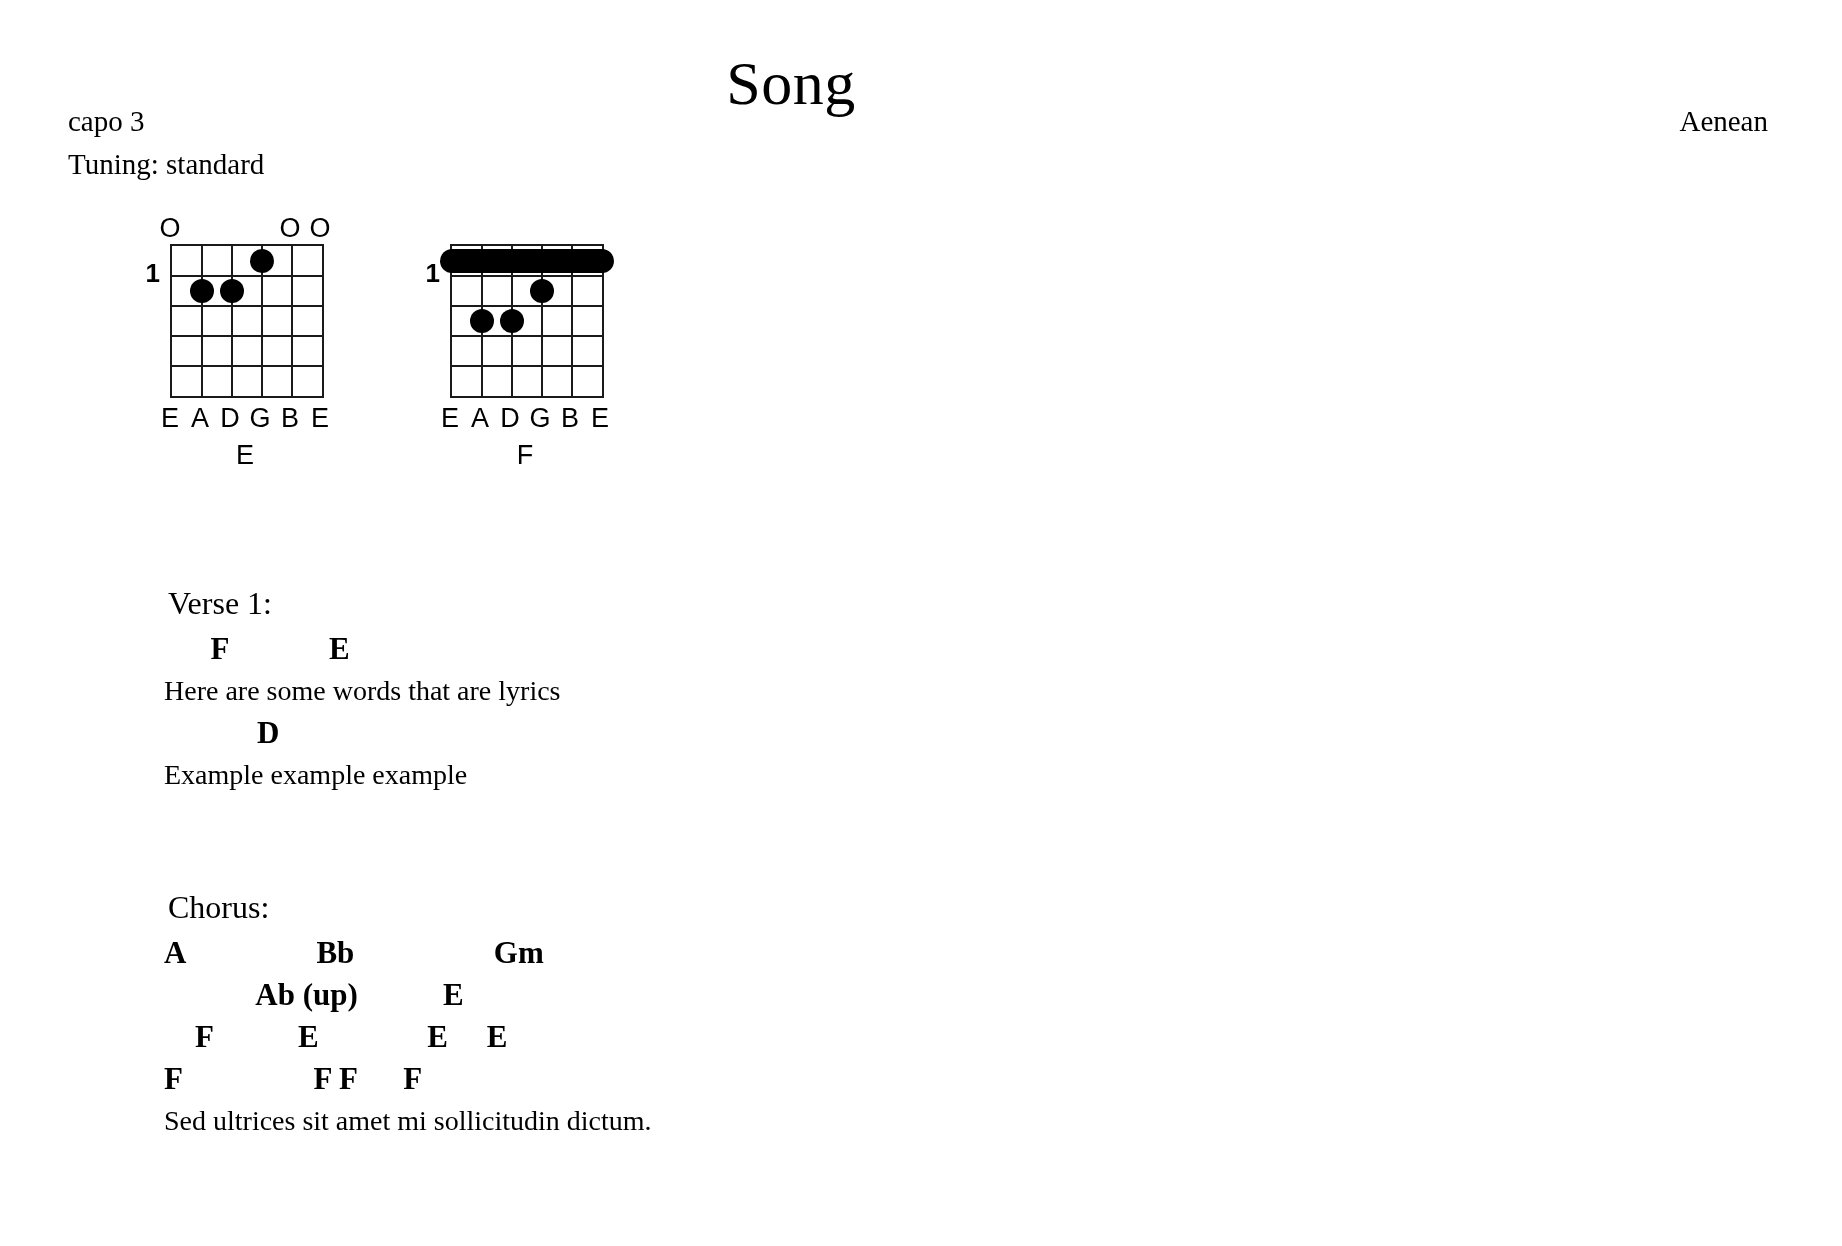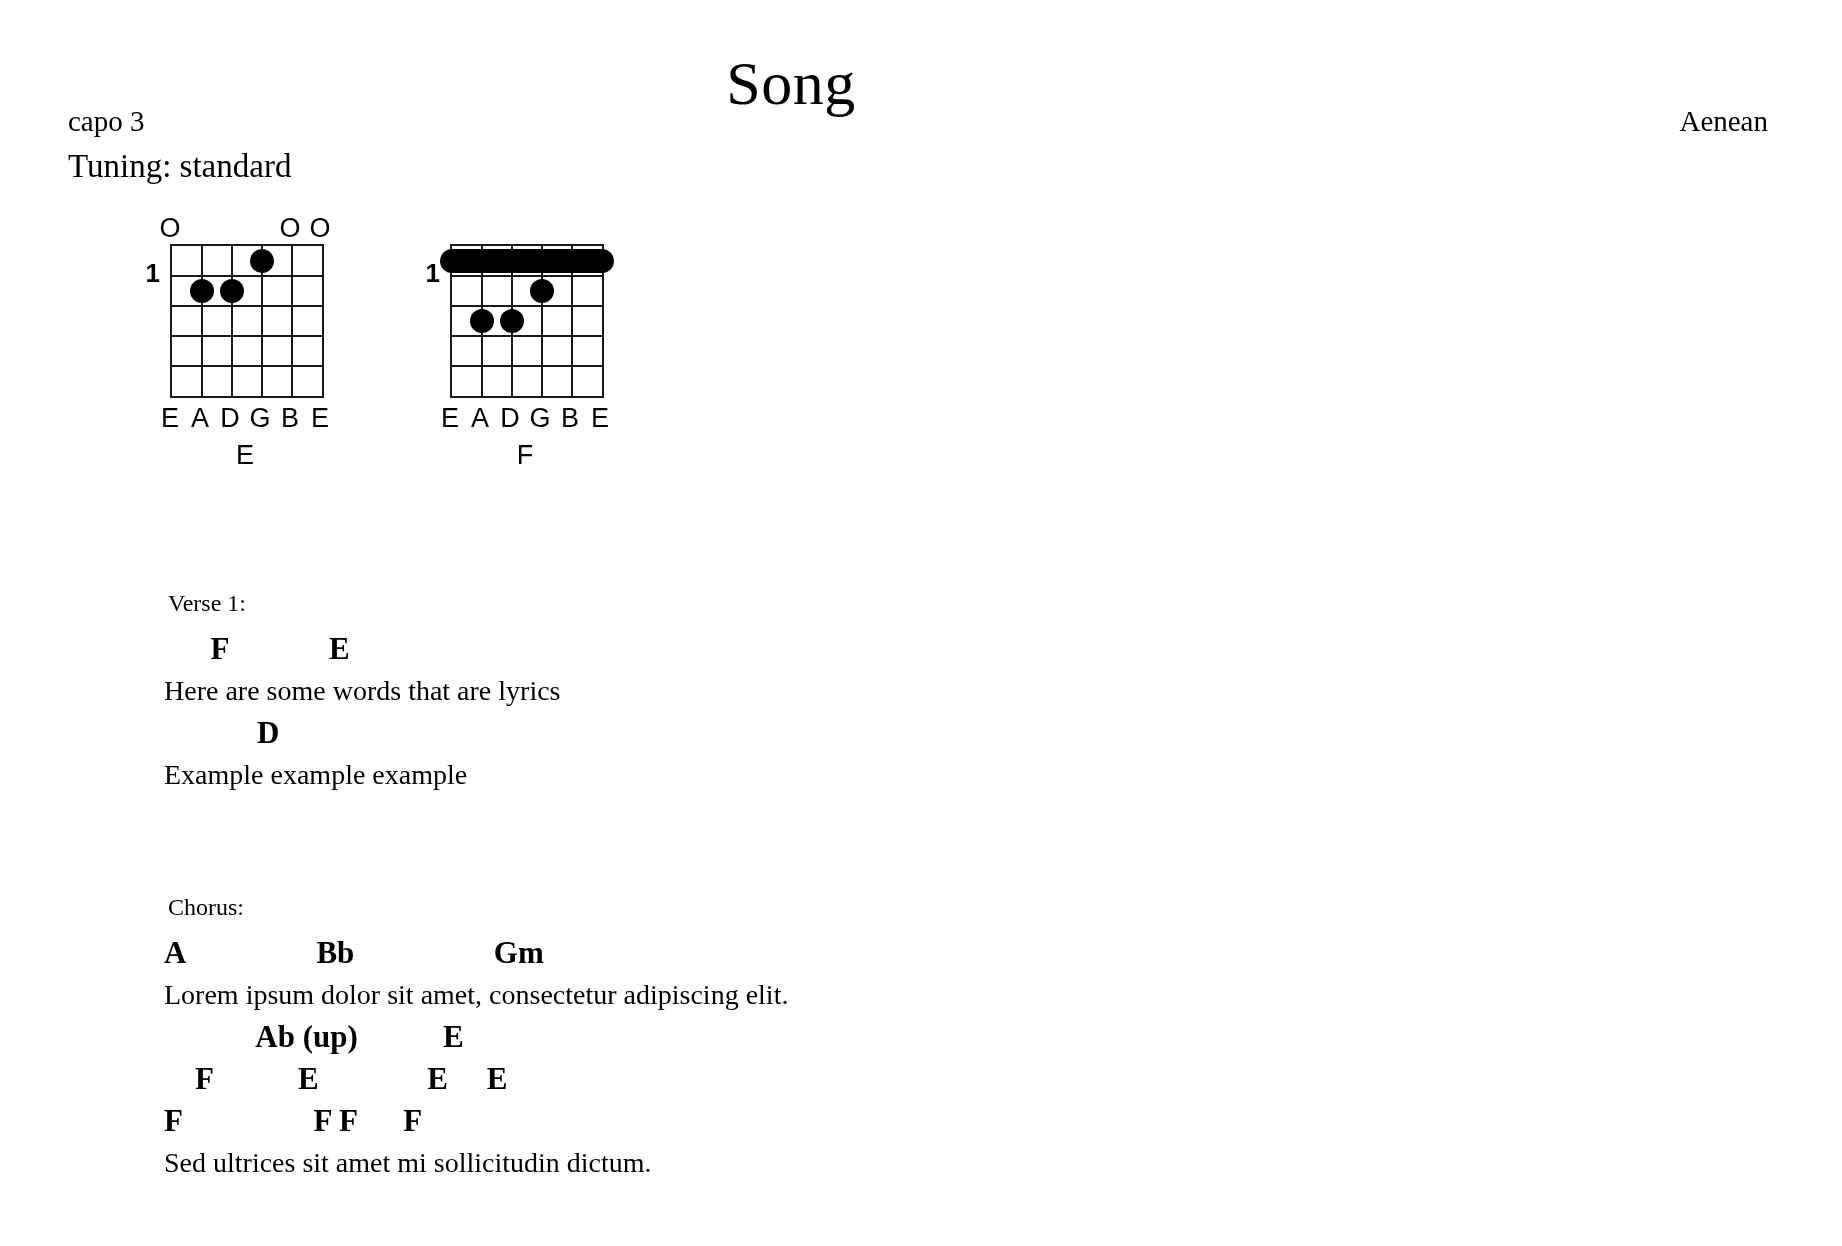--- a/index.html
+++ b/index.html
@@ -40,21 +40,21 @@
     align-items: baseline;
     font-size: 29px;
     line-height: 1.45;
   }
   .meta-left { text-align: left; }
   .meta-right { text-align: right; }
   .tuning-line {
     position: absolute;
     top: 143px;
     left: 68px;
-    font-size: 33px;
+    font-size: 29px;
     line-height: 1.45;
   }
 
   
   .chord-diagrams {
     position: absolute;
     top: 214px;
     left: 128px;
     display: flex;
     gap: 80px;
@@ -160,21 +160,21 @@
 
   
   .sheet {
     position: absolute;
     top: 578px;
     left: 168px;
     width: 1500px;
   }
   .section { margin-bottom: 0; }
   .section-heading {
-    font-size: 24px;
+    font-size: 32px;
     line-height: 50px;
     white-space: pre;
   }
   .chord-line {
     font-family: "Liberation Serif", "DejaVu Serif", serif;
     font-weight: bold;
     font-size: 31px;
     line-height: 42px;
     white-space: pre;
     letter-spacing: 0px;
@@ -268,19 +268,18 @@
       <div class="section-heading">Verse 1:</div>
       <div class="chord-line">      F             E</div>
       <div class="lyric-line">Here are some words that are lyrics</div>
       <div class="chord-line">            D</div>
       <div class="lyric-line">Example example example</div>
     </div>
     <div class="section-gap"></div>
     <div class="section">
       <div class="section-heading">Chorus:</div>
       <div class="chord-line">A                 Bb                  Gm</div>
-      <div class="lyric-line">Lorem ipsum dolor sit amet, consectetur adipiscing elit.</div>
       <div class="chord-line">            Ab (up)           E</div>
       <div class="chord-line">    F           E              E     E</div>
       <div class="chord-line">F                 F F      F</div>
       <div class="lyric-line">Sed ultrices sit amet mi sollicitudin dictum.</div>
     </div>
   </div>
 
 </body></html>

